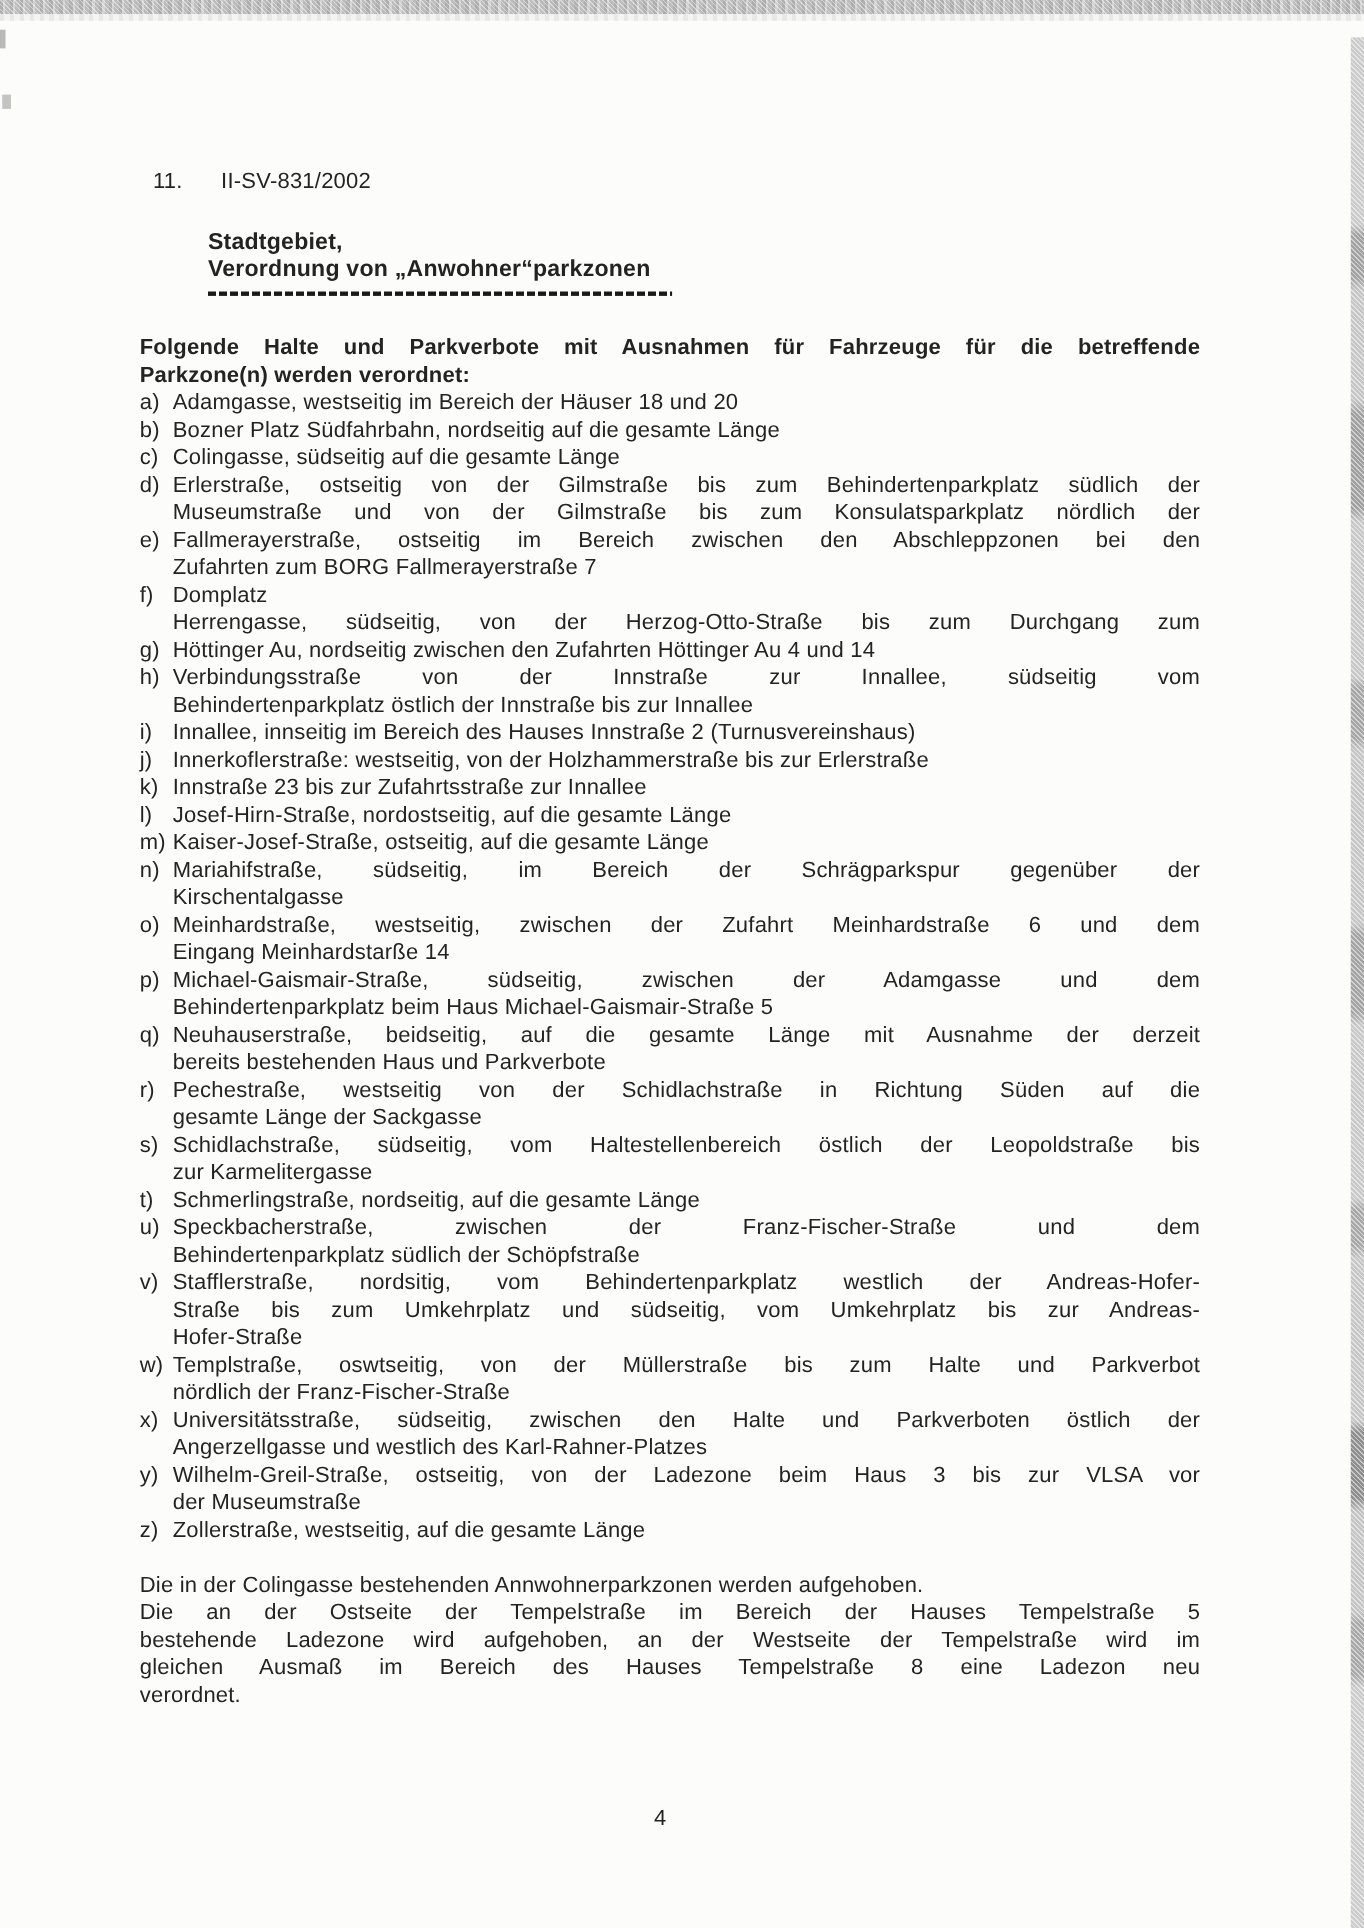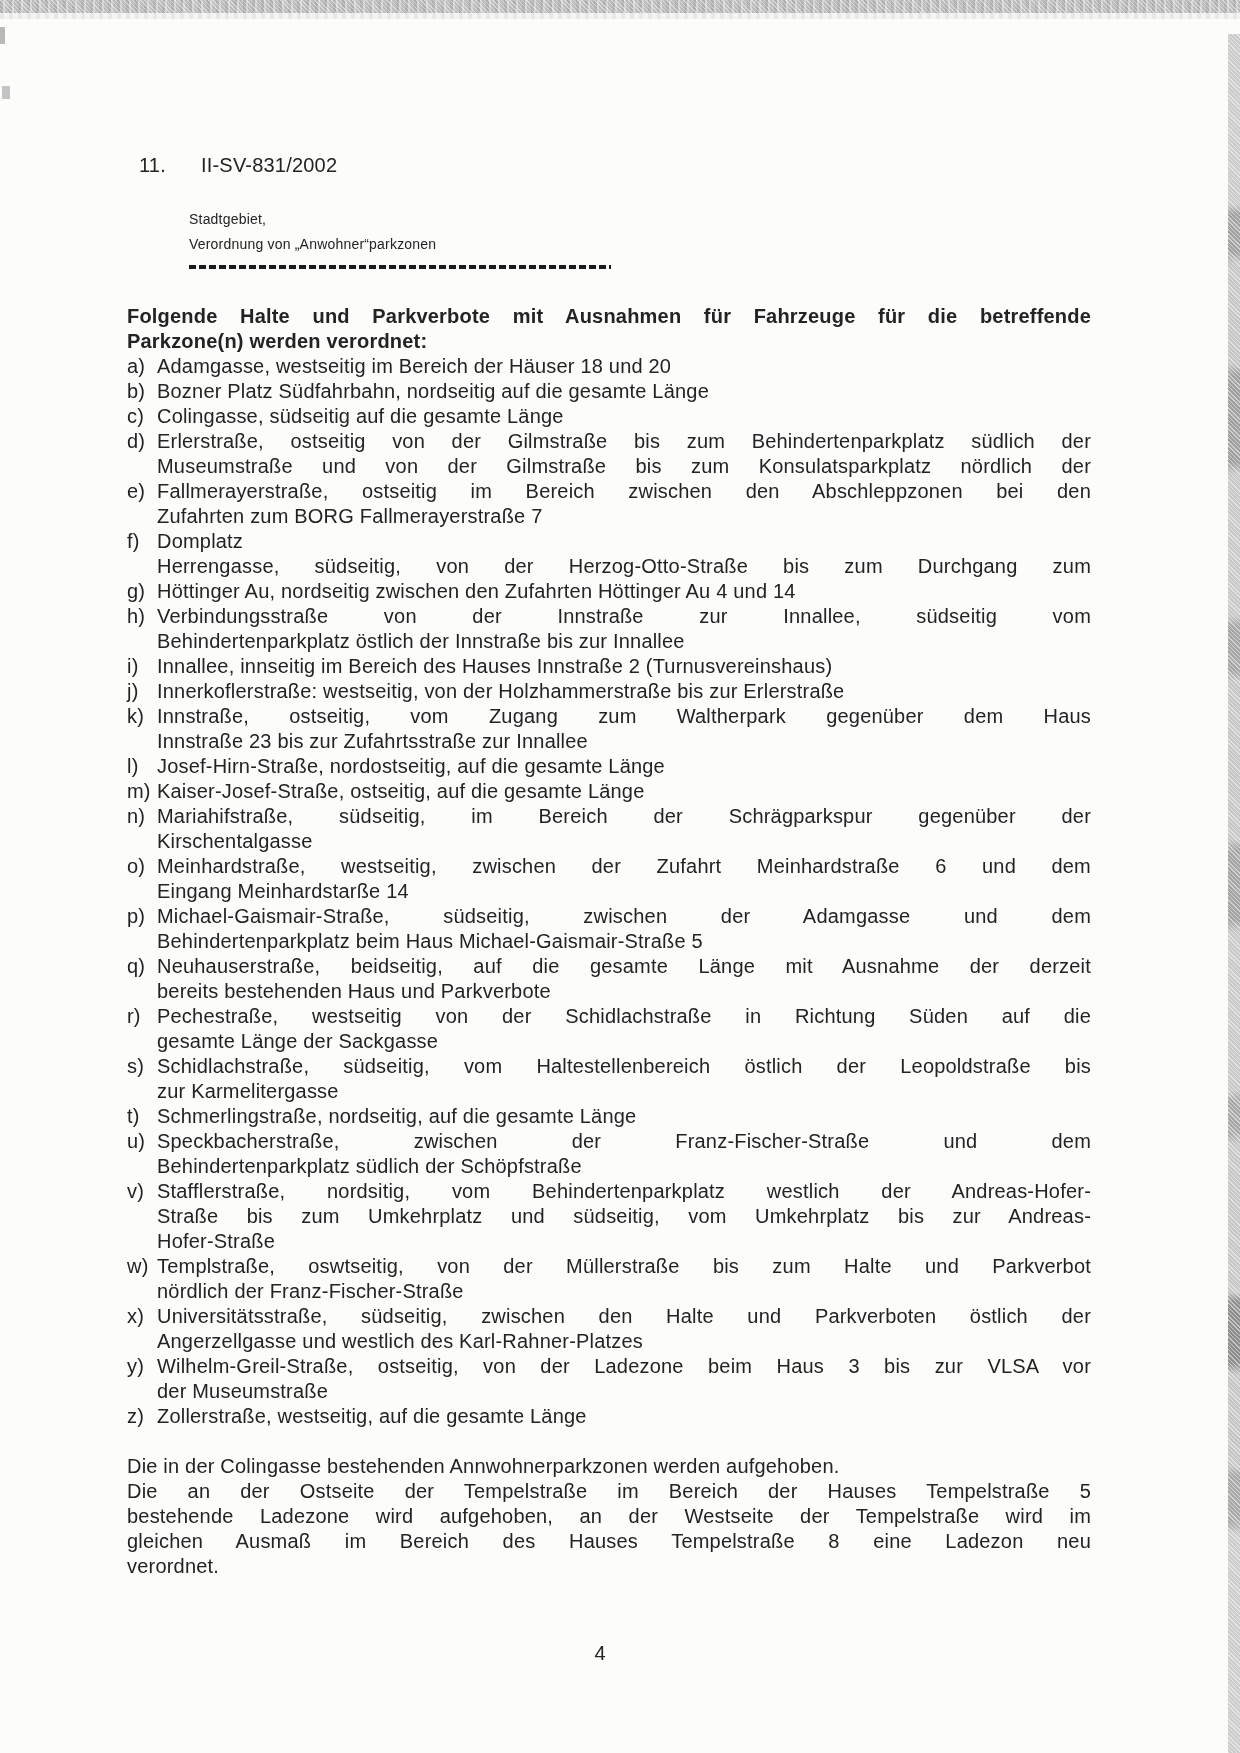--- a/index.html
+++ b/index.html
@@ -48,21 +48,21 @@
   .mark-b { position: absolute; left: 2px; top: 86px; width: 8px; height: 13px; background: #c4c4c4; }
 
   .content {
     position: absolute; left: 127px; top: 141px; width: 964px;
     font-size: 20px; line-height: 25px;
     letter-spacing: 0.2px;
     margin-top: 12px;
   }
   .case-line { white-space: nowrap; }
   .case-index { display: inline-block; width: 62px; margin-left: 12px; }
-  .heading { margin-left: 62px; margin-top: 29px; font-weight: normal; font-size: 14px; line-height: 25px; }
+  .heading { margin-left: 62px; margin-top: 29px; font-weight: bold; font-size: 21px; line-height: 25px; }
   .dash-line {
     margin-left: 62px; margin-top: 8px; width: 422px; height: 4px;
     background: repeating-linear-gradient(90deg, #1a1a1a 0 7px, transparent 7px 10px);
   }
   .intro { margin-top: 35px; font-weight: bold; }
   .line { text-align: justify; text-align-last: justify; }
   .line.last { text-align-last: auto; }
   .item { position: relative; padding-left: 30px; }
   .marker { position: absolute; left: 0; top: 0; }
   .closing { margin-top: 25px; }
@@ -136,21 +136,20 @@
       <div class="item">
         <span class="marker">i)</span>
         <div class="line last">Innallee, innseitig im Bereich des Hauses Innstraße 2 (Turnusvereinshaus)</div>
       </div>
       <div class="item">
         <span class="marker">j)</span>
         <div class="line last">Innerkoflerstraße: westseitig, von der Holzhammerstraße bis zur Erlerstraße</div>
       </div>
       <div class="item">
         <span class="marker">k)</span>
-        <div class="line">Innstraße, ostseitig, vom Zugang zum Waltherpark gegenüber dem Haus</div>
         <div class="line last">Innstraße 23 bis zur Zufahrtsstraße zur Innallee</div>
       </div>
       <div class="item">
         <span class="marker">l)</span>
         <div class="line last">Josef-Hirn-Straße, nordostseitig, auf die gesamte Länge</div>
       </div>
       <div class="item">
         <span class="marker">m)</span>
         <div class="line last">Kaiser-Josef-Straße, ostseitig, auf die gesamte Länge</div>
       </div>

